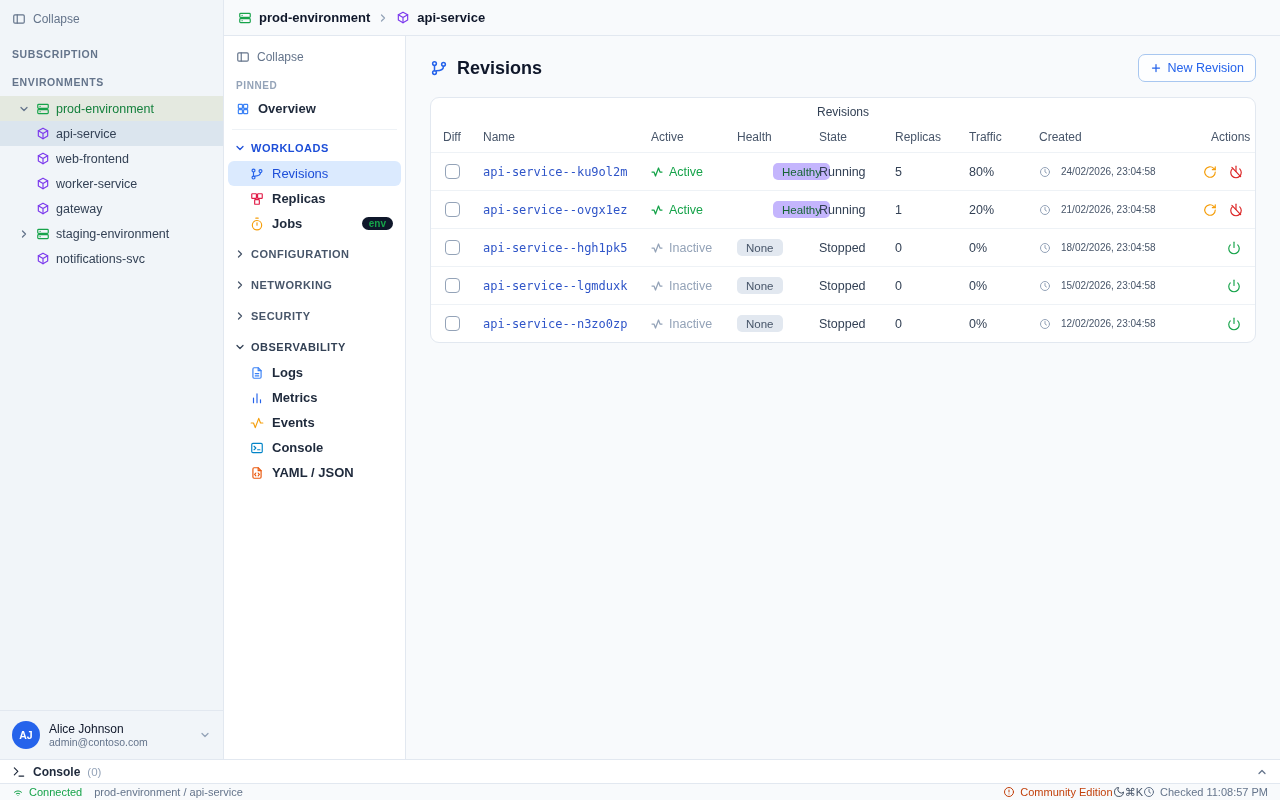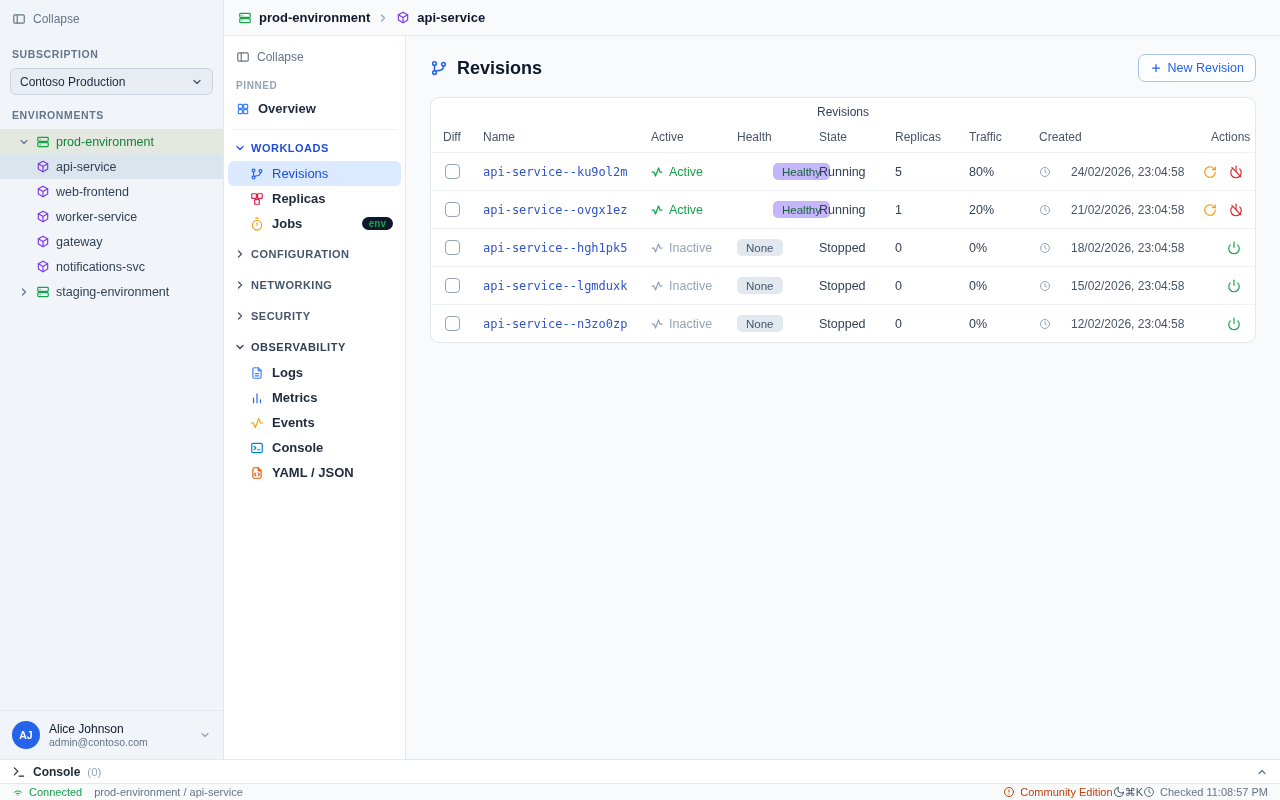--- a/index.html
+++ b/index.html
@@ -68,21 +68,21 @@
   .cell.actions{text-align:right;padding-right:14px;}
   .tbody-row{height:38px;border-top:1px solid #eef2f6;font-size:12.5px;color:#334155;}
   .cbx{width:15px;height:15px;border:1.5px solid #94a3b8;border-radius:4px;background:#fff;cursor:pointer;margin-left:2px;}
   .name-link{font-family:"DejaVu Sans Mono","Liberation Mono",monospace;font-size:12px;color:#2f55c8;cursor:pointer;}
   .active-cell{display:flex;align-items:center;gap:6px;}
   .active-cell.on{color:#16a34a;}
   .active-cell.off{color:#94a3b8;}
   .badge{display:inline-block;font-size:11.5px;padding:2.5px 9px;border-radius:5px;}
   .badge.healthy{background:#c4b5fd;color:#166534;margin-left:36px;}
   .badge.none{background:#e2e8f0;color:#475569;}
-  .created-cell{display:flex;align-items:center;gap:20px;font-size:12px;color:#475569;}
+  .created-cell{display:flex;align-items:center;gap:10px;font-size:10px;color:#475569;}
   .created-cell .ic12{color:#94a3b8;}
   .actions-cell{display:flex;justify-content:flex-end;align-items:center;gap:12px;padding-right:14px;}
   .act{cursor:pointer;display:flex;}
   .act.restart{color:#f59e0b;}
   .act.deactivate{color:#dc2626;}
   .act.activate{color:#16a34a;}
 
   
   .console-bar{height:24px;flex:none;border-top:1px solid #e2e8f0;background:#fff;display:flex;align-items:center;gap:7px;padding:0 12px;cursor:pointer;}
   .console-label{font-size:12px;font-weight:700;color:#1e293b;}
@@ -104,26 +104,20 @@
   <aside class="left-sidebar">
     <div class="collapse-row">
       <svg class="ic" viewBox="0 0 24 24" fill="none" stroke="currentColor" stroke-width="2" stroke-linecap="round" stroke-linejoin="round">
           <rect x="3" y="5" width="18" height="14" rx="2"></rect>
           <line x1="9" y1="5" x2="9" y2="19"></line>
         </svg>
       <span>Collapse</span>
     </div>
 
     <div class="side-label">SUBSCRIPTION</div>
-    <div class="sub-select">
-      <span>Contoso Production</span>
-      <svg class="ic12 chev" viewBox="0 0 24 24" fill="none" stroke="currentColor" stroke-width="2.5" stroke-linecap="round" stroke-linejoin="round">
-          <path d="M6 9l6 6 6-6"></path>
-        </svg>
-    </div>
 
     <div class="side-label">ENVIRONMENTS</div>
 
     <div class="tree">
       <div class="tree-row env-row current">
         <svg class="ic12 chev" viewBox="0 0 24 24" fill="none" stroke="currentColor" stroke-width="2.5" stroke-linecap="round" stroke-linejoin="round">
             <path d="M6 9l6 6 6-6"></path>
           </svg>
         <svg class="ic env-ic" viewBox="0 0 24 24" fill="none" stroke="currentColor" stroke-width="2" stroke-linecap="round" stroke-linejoin="round">
             <rect x="3" y="4" width="18" height="7" rx="1.5"></rect>
@@ -154,38 +148,38 @@
           </svg>
         <span>worker-service</span>
       </div>
       <div class="tree-row child-row">
         <svg class="ic pkg-ic" viewBox="0 0 24 24" fill="none" stroke="currentColor" stroke-width="2" stroke-linecap="round" stroke-linejoin="round">
             <path d="M12 2l8 4.5v9L12 20l-8-4.5v-9L12 2z"></path>
             <path d="M4 6.5l8 4.5 8-4.5M12 11v9"></path>
           </svg>
         <span>gateway</span>
       </div>
+      <div class="tree-row env-row">
+        <svg class="ic12 chev" viewBox="0 0 24 24" fill="none" stroke="currentColor" stroke-width="2.5" stroke-linecap="round" stroke-linejoin="round">
+            <path d="M9 6l6 6-6 6"></path>
+          </svg>
+        <svg class="ic env-ic" viewBox="0 0 24 24" fill="none" stroke="currentColor" stroke-width="2" stroke-linecap="round" stroke-linejoin="round">
+            <rect x="3" y="4" width="18" height="7" rx="1.5"></rect>
+            <rect x="3" y="13" width="18" height="7" rx="1.5"></rect>
+            <path d="M7 7.5h.01M7 16.5h.01"></path>
+          </svg>
+        <span style="color:#334155">staging-environment</span>
+      </div>
+
       <div class="tree-row child-row">
         <svg class="ic pkg-ic" viewBox="0 0 24 24" fill="none" stroke="currentColor" stroke-width="2" stroke-linecap="round" stroke-linejoin="round">
             <path d="M12 2l8 4.5v9L12 20l-8-4.5v-9L12 2z"></path>
             <path d="M4 6.5l8 4.5 8-4.5M12 11v9"></path>
           </svg>
         <span>notifications-svc</span>
-      </div>
-
-      <div class="tree-row env-row">
-        <svg class="ic12 chev" viewBox="0 0 24 24" fill="none" stroke="currentColor" stroke-width="2.5" stroke-linecap="round" stroke-linejoin="round">
-            <path d="M9 6l6 6-6 6"></path>
-          </svg>
-        <svg class="ic env-ic" viewBox="0 0 24 24" fill="none" stroke="currentColor" stroke-width="2" stroke-linecap="round" stroke-linejoin="round">
-            <rect x="3" y="4" width="18" height="7" rx="1.5"></rect>
-            <rect x="3" y="13" width="18" height="7" rx="1.5"></rect>
-            <path d="M7 7.5h.01M7 16.5h.01"></path>
-          </svg>
-        <span style="color:#334155">staging-environment</span>
       </div>
     </div>
 
     <div class="user-section">
       <div class="avatar">AJ</div>
       <div>
         <div class="user-name">Alice Johnson</div>
         <div class="user-email">admin@contoso.com</div>
       </div>
       <svg class="ic12 user-chev" viewBox="0 0 24 24" fill="none" stroke="currentColor" stroke-width="2.5" stroke-linecap="round" stroke-linejoin="round">

